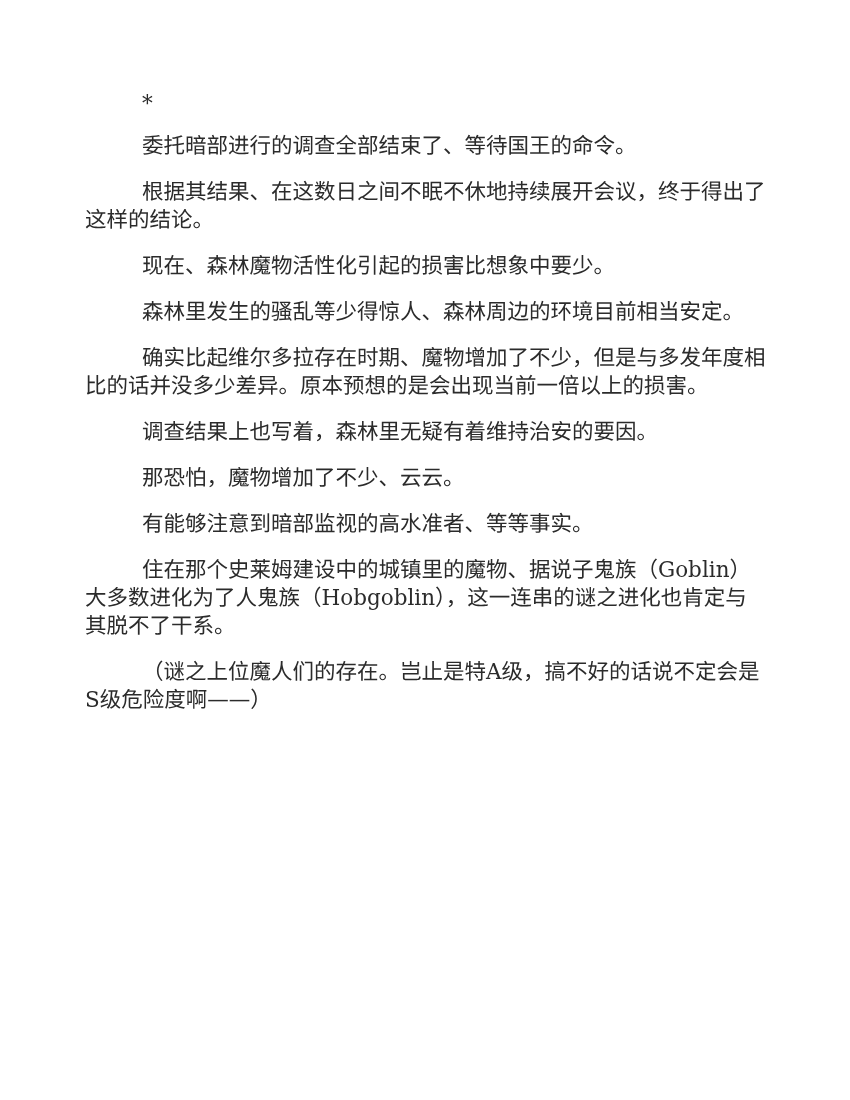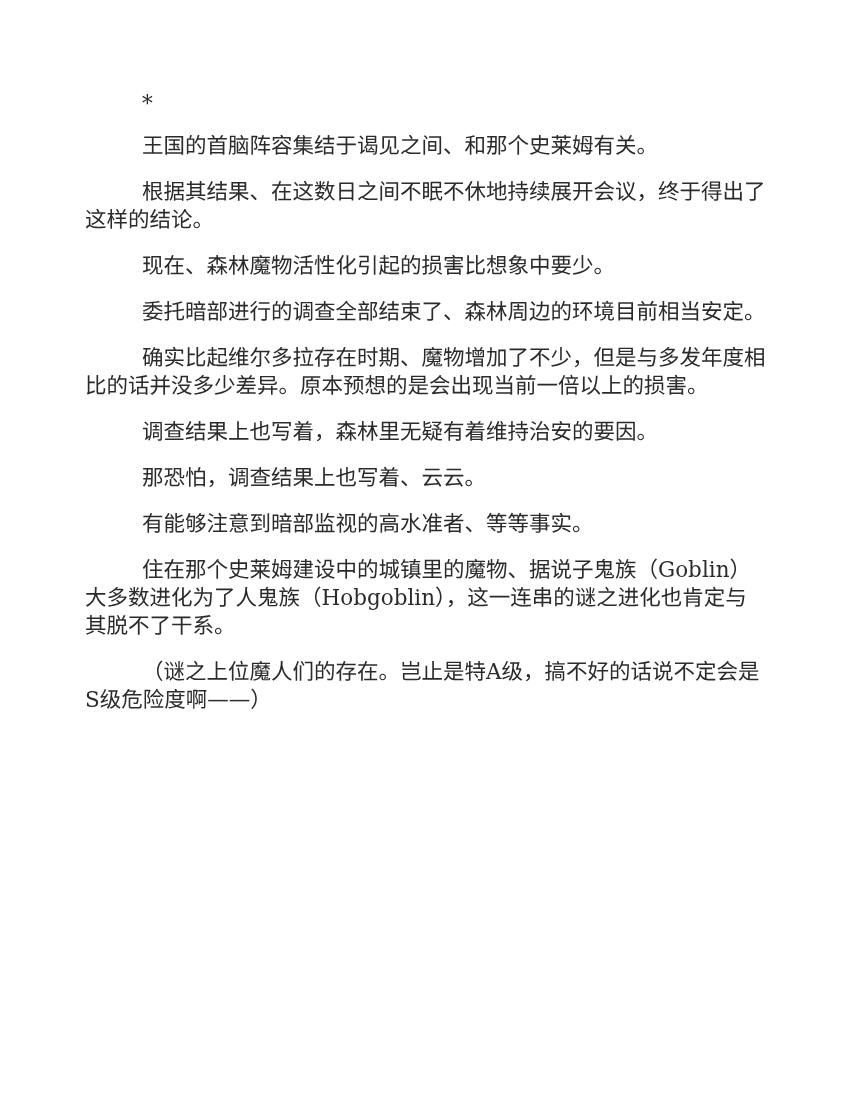--- a/index.html
+++ b/index.html
@@ -31,23 +31,23 @@
   }
   .section-break {
     margin-bottom: 14px;
   }
 </style>
 </head>
 <body>
 
 <main class="page">
   <p class="section-break">*</p>
-  <p class="para">王国的首脑阵容集结于谒见之间、和那个史莱姆有关。</p>
+  <p class="para">委托暗部进行的调查全部结束了、等待国王的命令。</p>
   <p class="para">根据其结果、在这数日之间不眠不休地持续展开会议，终于得出了这样的结论。</p>
   <p class="para">现在、森林魔物活性化引起的损害比想象中要少。</p>
-  <p class="para">委托暗部进行的调查全部结束了、森林周边的环境目前相当安定。</p>
+  <p class="para">森林里发生的骚乱等少得惊人、森林周边的环境目前相当安定。</p>
   <p class="para">确实比起维尔多拉存在时期、魔物增加了不少，但是与多发年度相比的话并没多少差异。原本预想的是会出现当前一倍以上的损害。</p>
   <p class="para">调查结果上也写着，森林里无疑有着维持治安的要因。</p>
-  <p class="para">那恐怕，调查结果上也写着、云云。</p>
+  <p class="para">那恐怕，魔物增加了不少、云云。</p>
   <p class="para">有能够注意到暗部监视的高水准者、等等事实。</p>
   <p class="para">住在那个史莱姆建设中的城镇里的魔物、据说子鬼族（Goblin）大多数进化为了人鬼族（Hobgoblin），这一连串的谜之进化也肯定与其脱不了干系。</p>
   <p class="para">（谜之上位魔人们的存在。岂止是特A级，搞不好的话说不定会是S级危险度啊——）</p>
 </main>
 
 </body></html>

